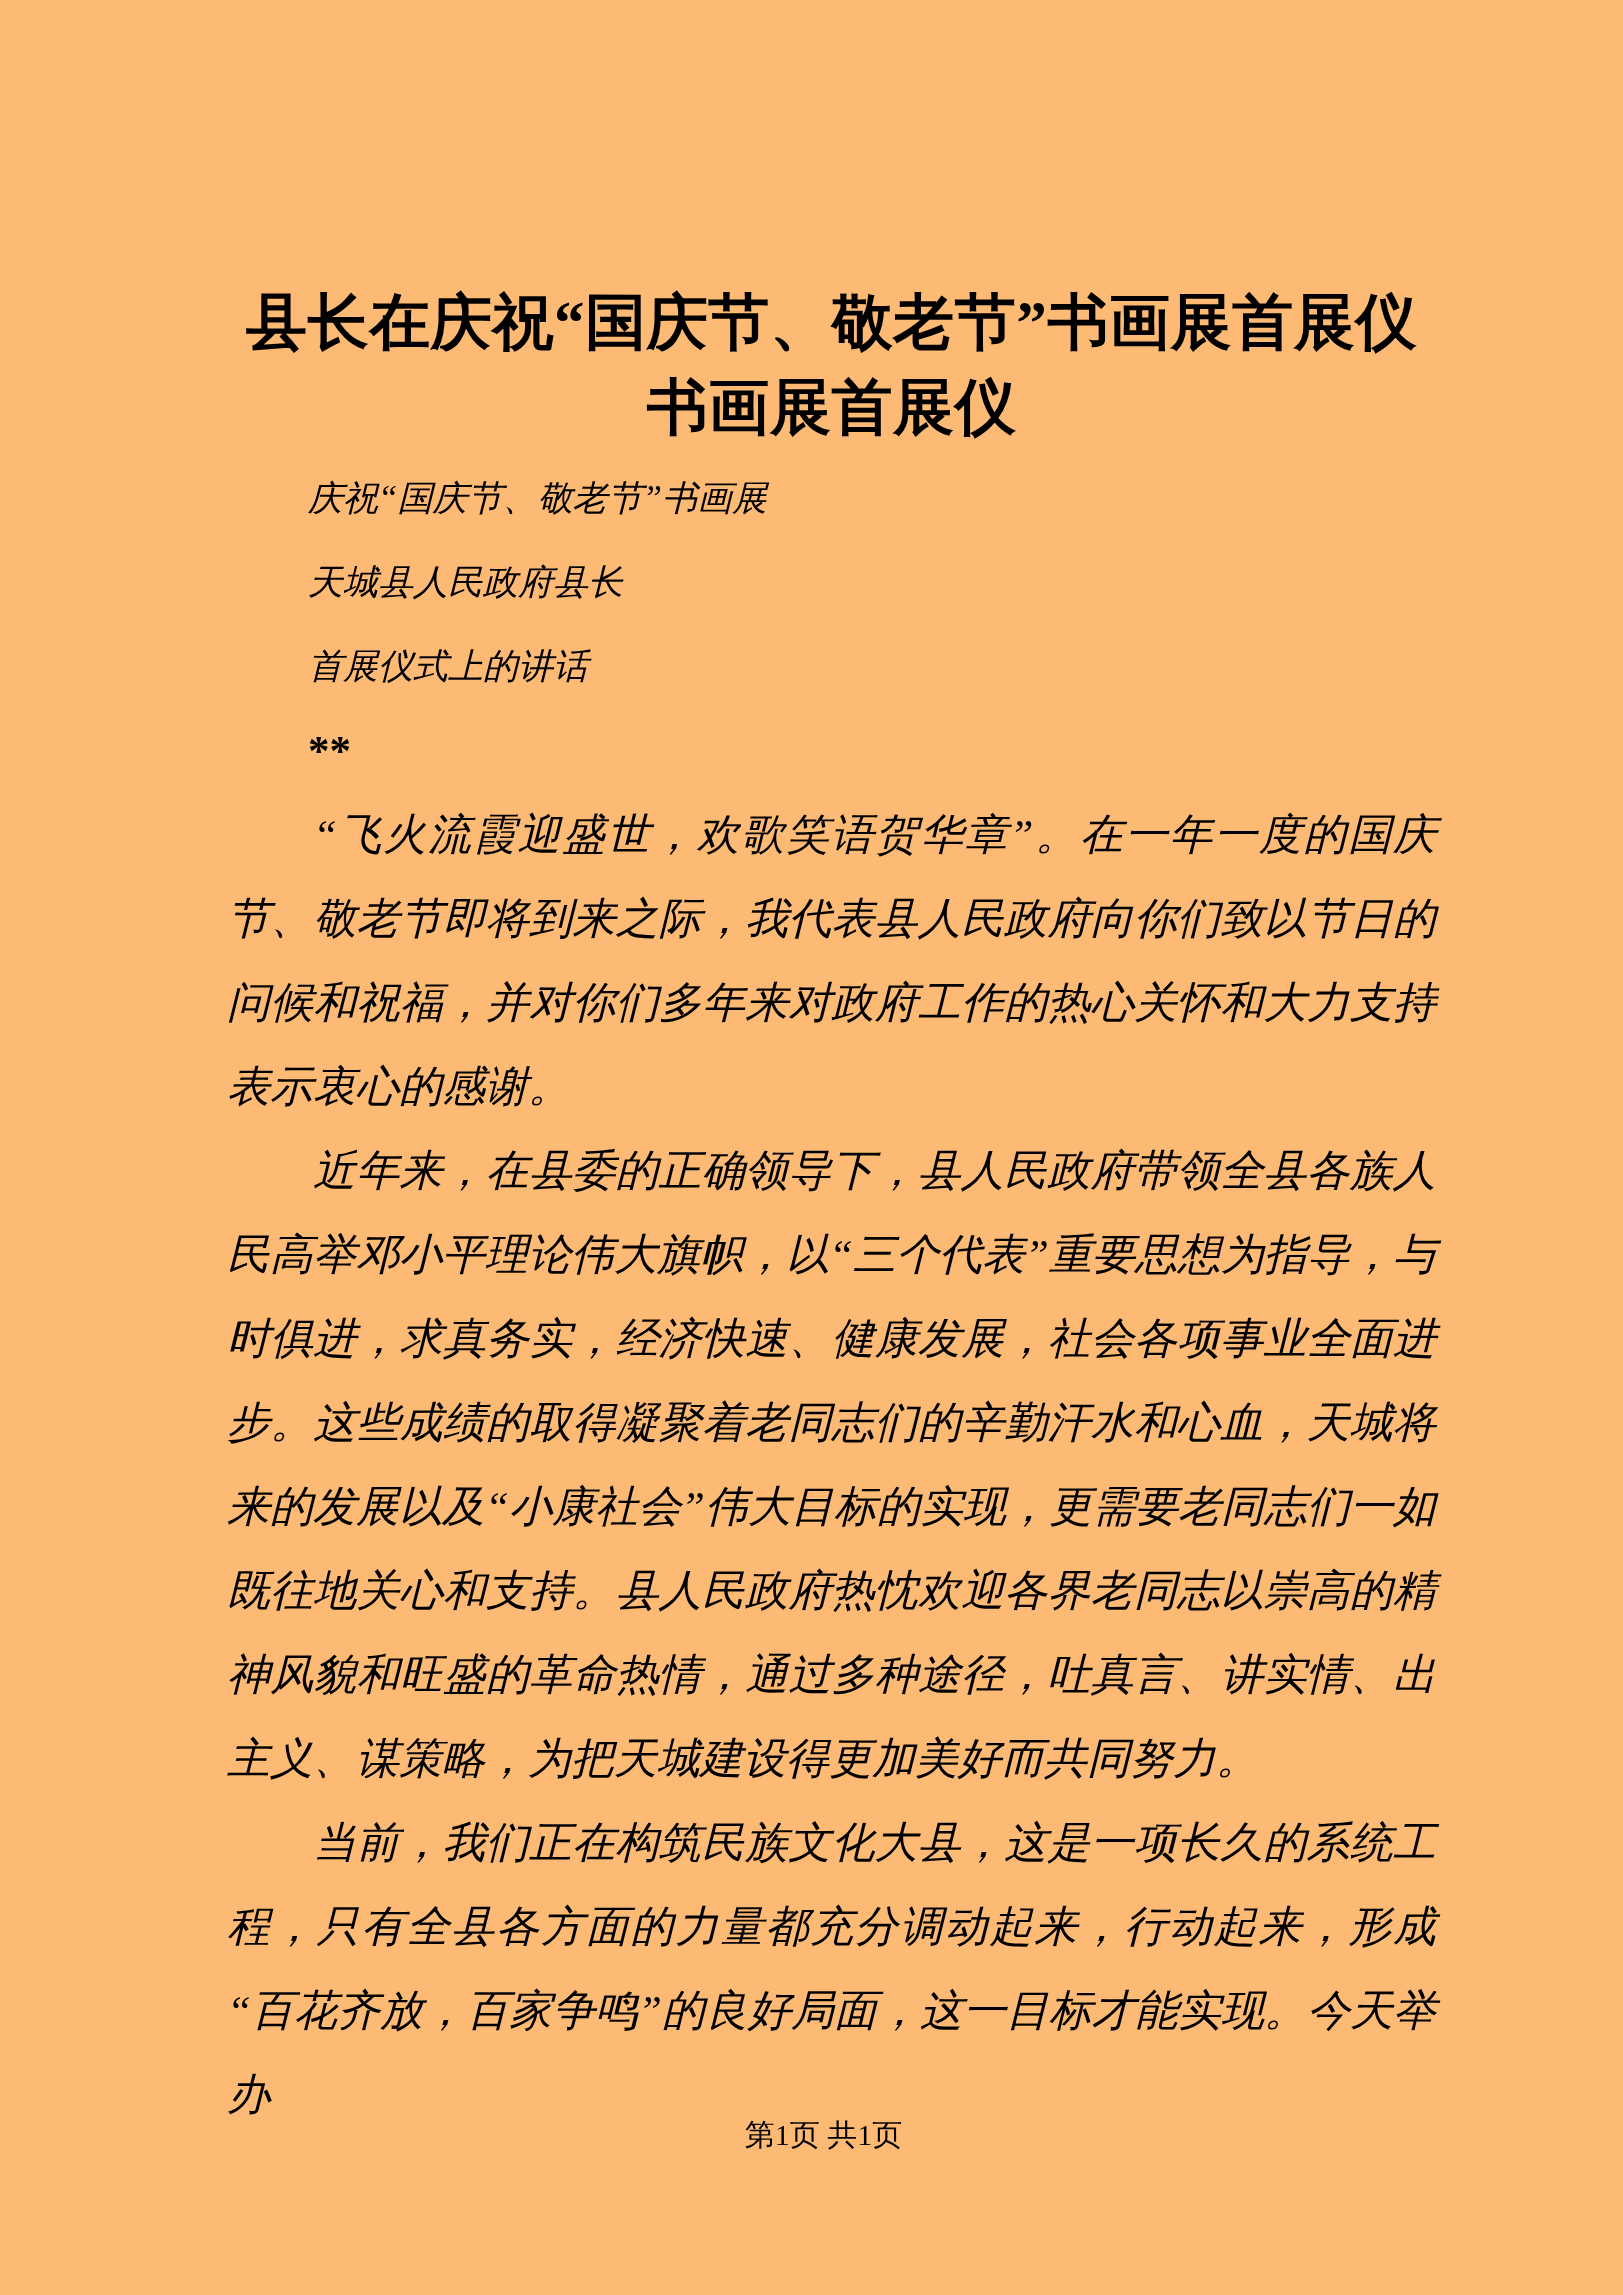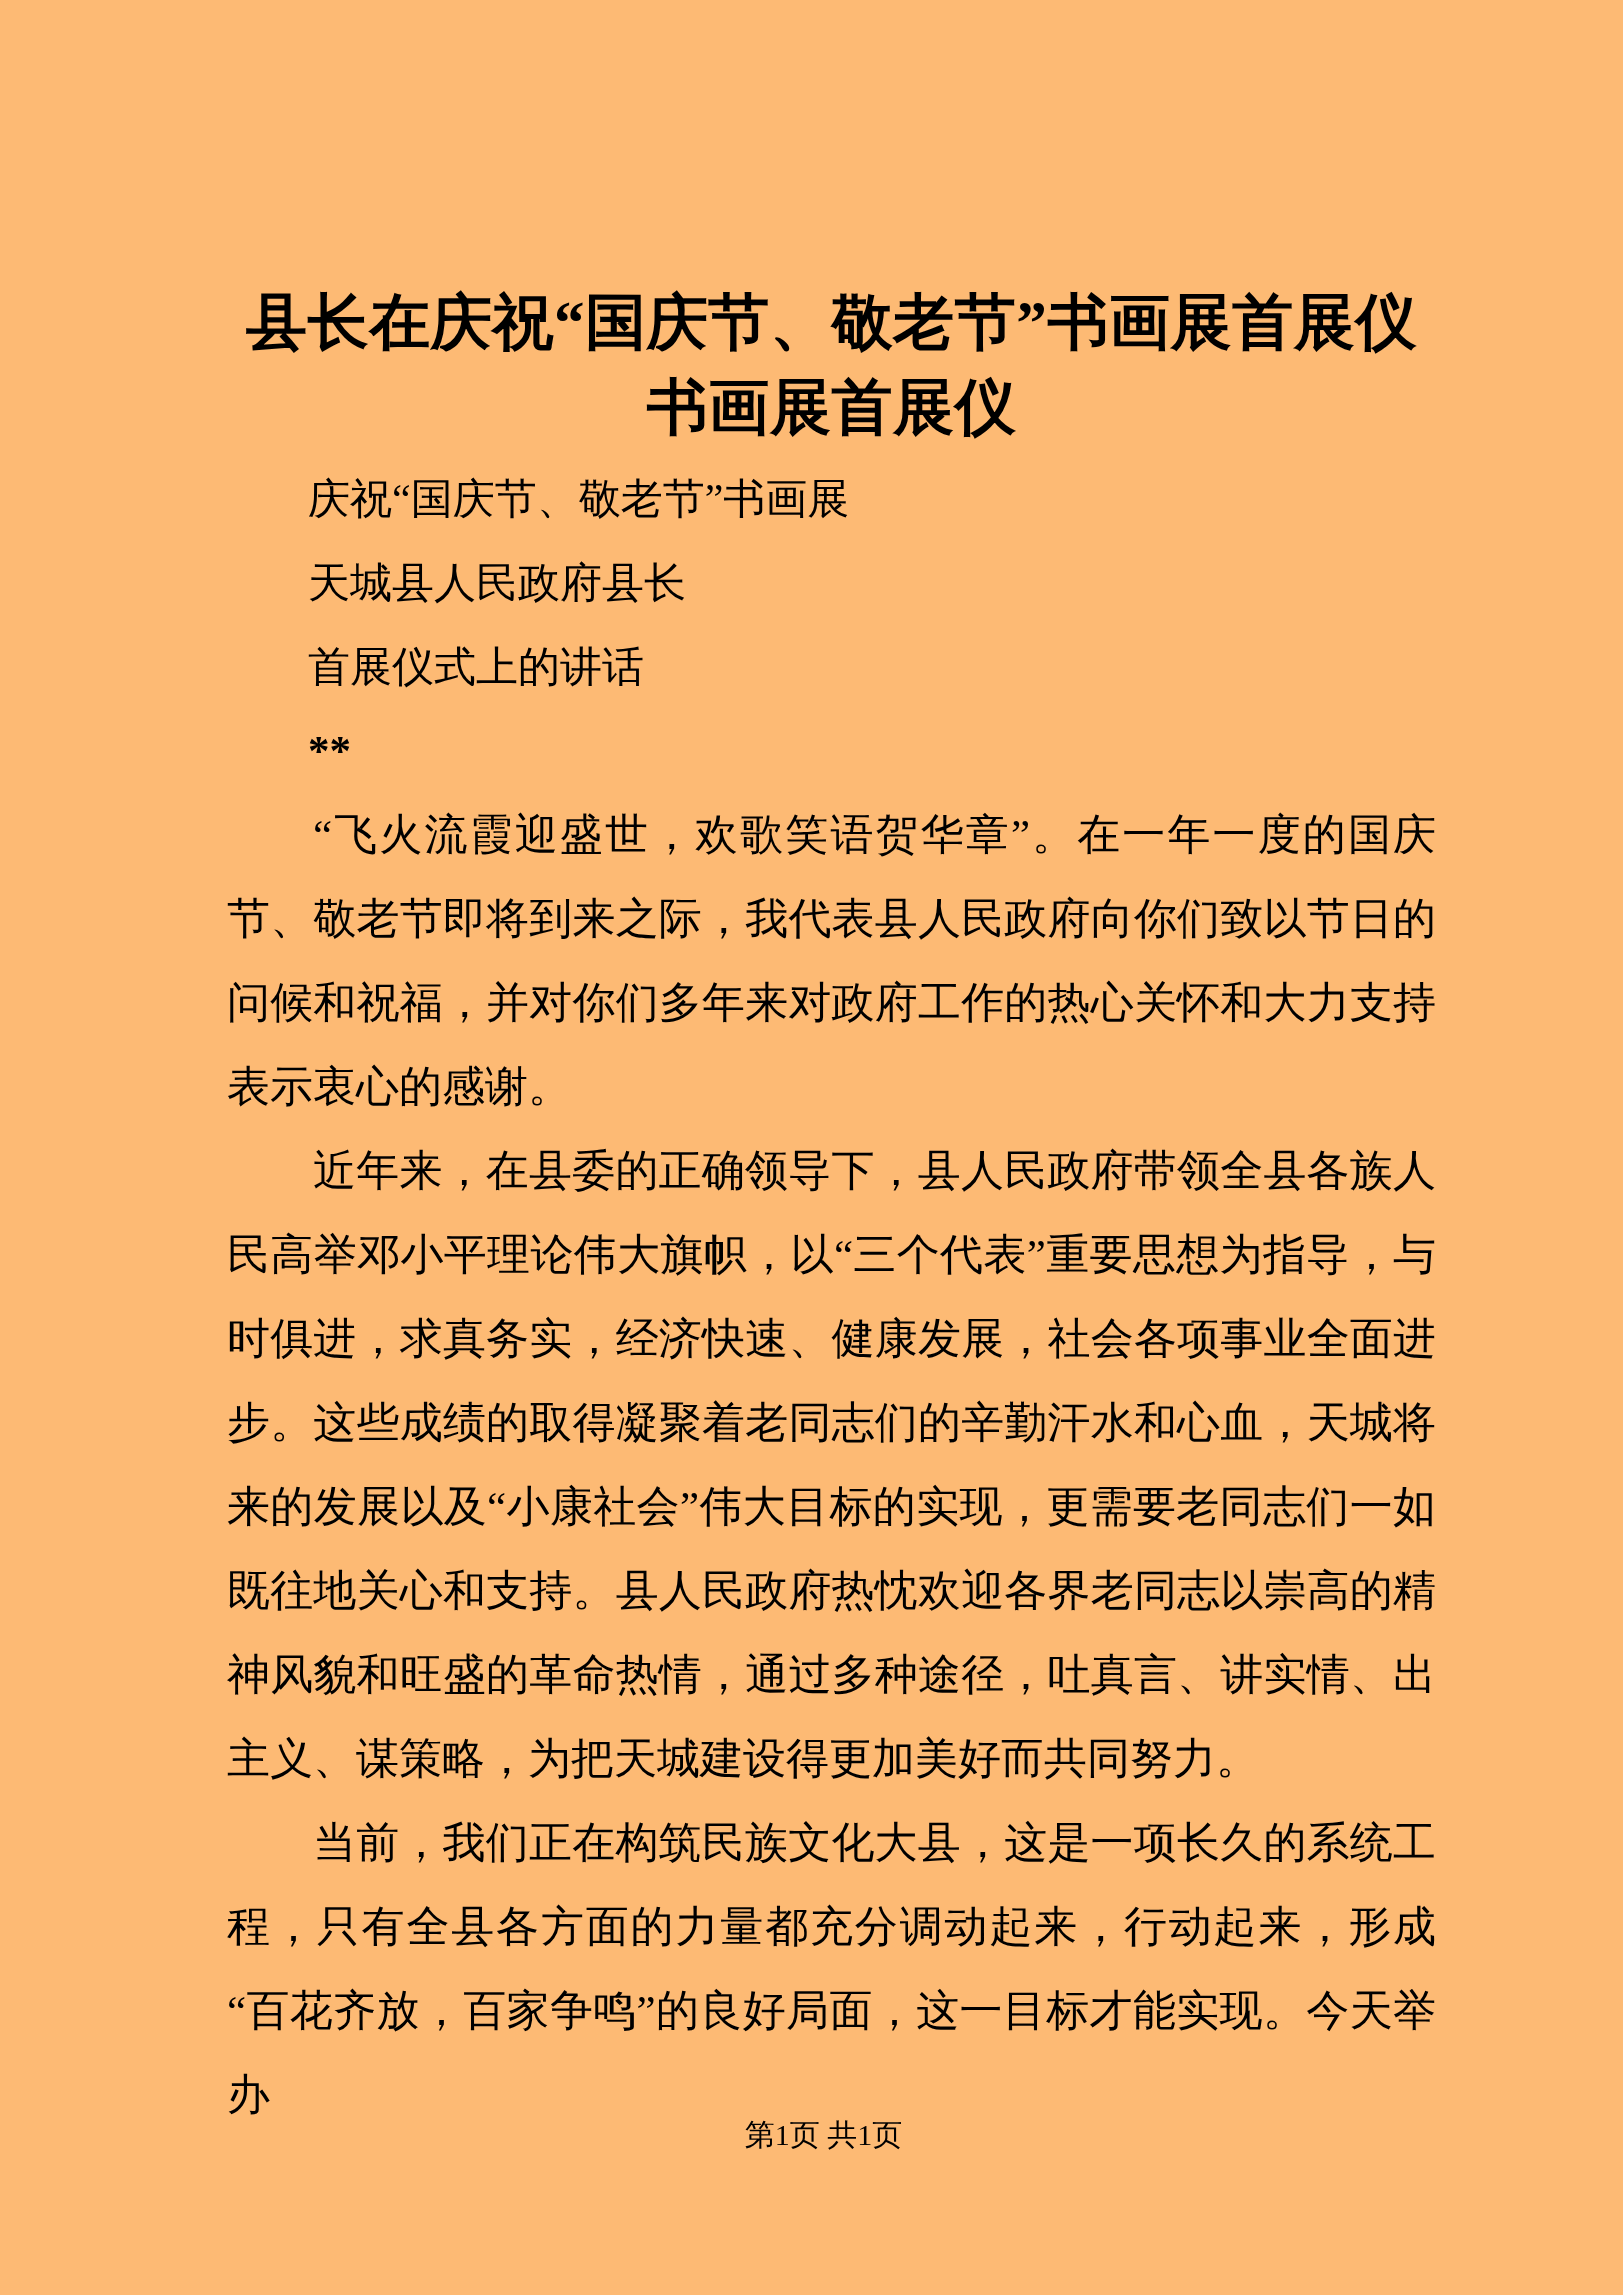--- a/index.html
+++ b/index.html
@@ -28,34 +28,36 @@
     font-size: 61px;
     font-weight: bold;
     line-height: 85px;
     text-align: center;
     white-space: nowrap;
     letter-spacing: 0.6px;
   }
   .subtitle-block {
     margin-top: 6.7px;
     padding-left: 81px;
-    font-size: 42px;
+    font-size: 35px;
     line-height: 84px;
+    font-style: italic;
   }
   .author-mark-line {
     padding-left: 81px;
     font-size: 43px;
     line-height: 84px;
     font-weight: bold;
     font-style: normal;
   }
   .body-block p {
     margin: 0;
     font-size: 43px;
     line-height: 84px;
+    font-style: italic;
     text-align: justify;
     text-indent: 2em;
     letter-spacing: 0;
   }
   .footer {
     position: absolute;
     top: 2115px;
     left: 0;
     width: 100%;
     text-align: center;

